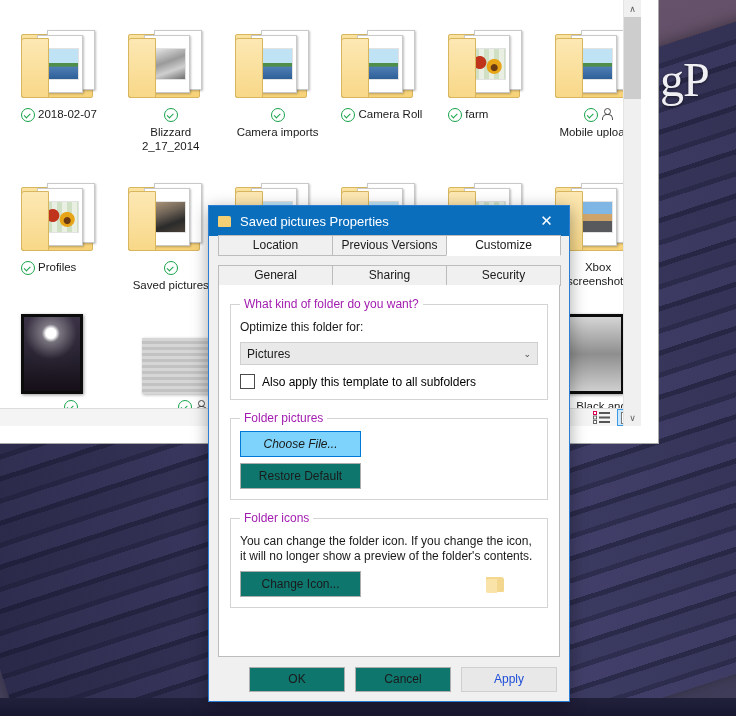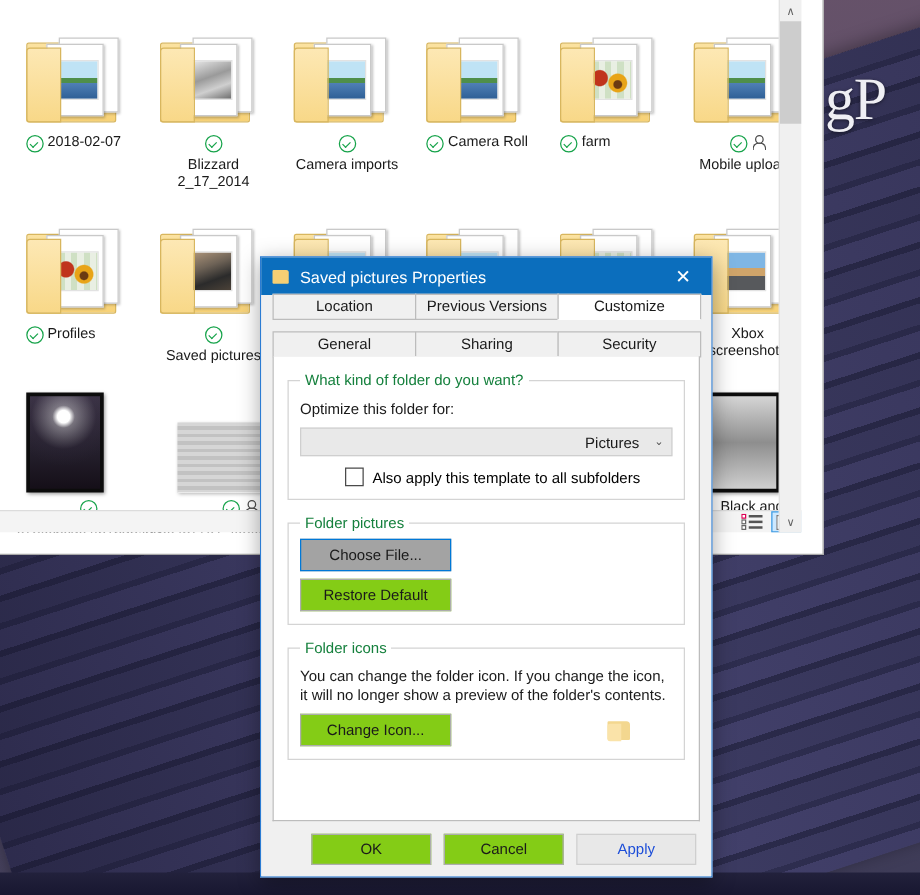--- a/index.html
+++ b/index.html
@@ -195,40 +195,39 @@
   .tab.active{background:#fff;border-bottom-color:#fff;position:relative;z-index:3;}
   .tabs.row2{margin-top:-1px;}
   .tabpage{
     background:#fff;border:1px solid #bcbcbc;border-top:none;
     flex:1;margin-bottom:0;padding:12px 11px 0 11px;position:relative;z-index:1;margin-top:-1px;
   }
 
   fieldset{
     border:1px solid #d4d4d4;margin:0 0 11px 0;padding:6px 9px 10px 9px;
   }
-  legend{font-size:12px;padding:0 4px;color:#15803d;}
+  legend{font-size:12px;padding:0 4px;color:#a21caf;}
   .lbl{font-size:12px;color:#1a1a1a;margin:3px 0 7px 0;line-height:15px;}
 
   .combo{
     height:21px;background:#e9e9e9;border:1px solid #cfcfcf;
     display:flex;align-items:center;padding:0 6px;font-size:12px;color:#1a1a1a;
-    justify-content:flex-end;
-    gap:12px;
+    justify-content:space-between;
   }
   .chev{font-size:9px;color:#4a4a4a;font-family:"DejaVu Sans",sans-serif;}
 
-  .checkrow{display:flex;align-items:center;margin-top:9px;gap:7px;margin-left:36px;}
+  .checkrow{display:flex;align-items:center;margin-top:9px;gap:7px;}
   .cbox{width:13px;height:13px;border:1px solid #4a4a4a;background:#fff;flex:0 0 auto;}
 
   .btn{
-    height:24px;min-width:99px;background:#84cc16;border:1px solid #adadad;
+    height:24px;min-width:99px;background:#0f766e;border:1px solid #adadad;
     font-size:12px;color:#1a1a1a;display:inline-flex;align-items:center;
     justify-content:center;padding:0 10px;
   }
-  .btn.hover{background:#a3a3a3;border:1px solid #0078d7;}
+  .btn.hover{background:#7dd3fc;border:1px solid #0078d7;font-style:italic;}
   .btn.disabled{color:#1d4ed8;background:#e8e8e8;border-color:#cfcfcf;}
 
   .iconrow{display:flex;align-items:center;margin-top:7px;}
   .prev-folder{
     width:20px;height:17px;margin-left:125px;position:relative;
   }
   .prev-folder .pf-back{
     position:absolute;left:0;top:1px;width:18px;height:15px;
     background:#f3d78f;border-radius:1px 3px 1px 1px;
   }

